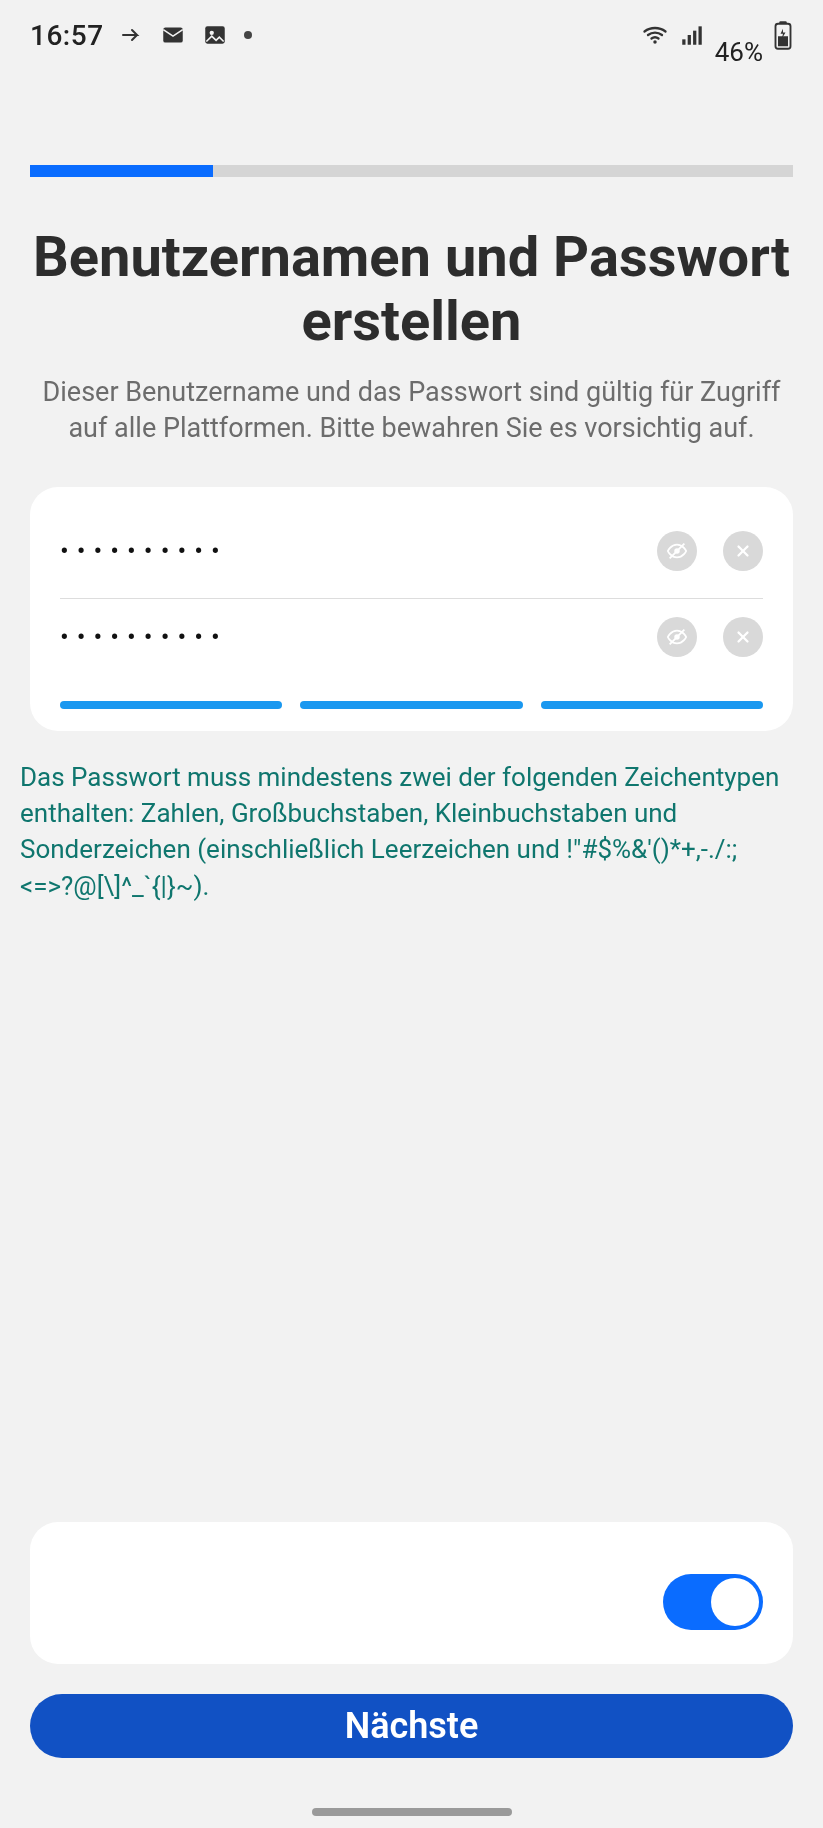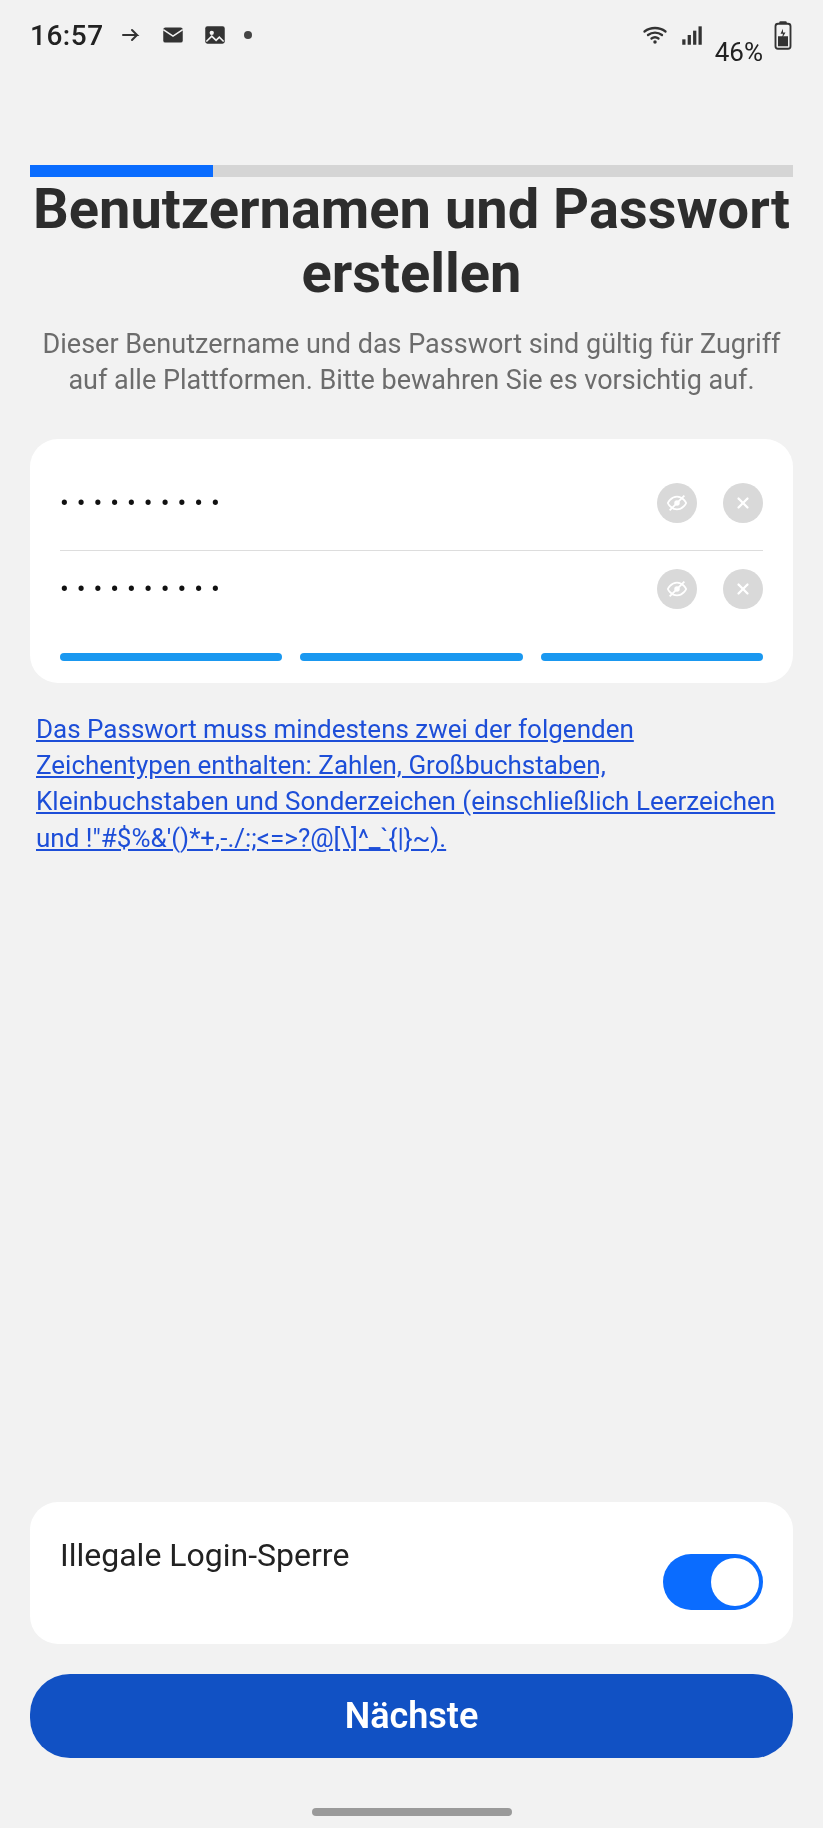--- a/index.html
+++ b/index.html
@@ -37,20 +37,21 @@
     position: relative;
   }
   .progress-fill {
     height: 100%;
     background: #0a6cff;
     width: 24%;
   }
 
   
   .page-title {
+    margin-top: 48px;
     text-align: center;
     font-size: 56px;
     font-weight: 700;
     color: #2d2d2d;
     line-height: 1.15;
     padding: 0 30px;
   }
   .page-subtitle {
     margin-top: 20px;
     text-align: center;
@@ -118,25 +119,24 @@
     border-radius: 4px;
   }
   .strength-label {
     text-align: center;
     font-size: 22px;
     color: #444;
     margin-top: 14px;
   }
 
   .password-rules {
-    margin: 28px 36px 0 36px;
+    margin: 28px 36px 0 20px;
     font-size: 26px;
-    color: #1d4ed8;
+    color: #0f766e;
     line-height: 1.4;
-    text-decoration: underline;
   }
 
   .spacer { flex: 1; }
 
   
   .lockout-card {
     background: #fff;
     border-radius: 28px;
     margin: 0 30px 30px 30px;
     padding: 34px 30px;
@@ -172,21 +172,21 @@
     position: absolute;
     top: 4px;
     right: 4px;
   }
 
   
   .primary-btn {
     margin: 0 30px 50px 30px;
     background: #1151c4;
     border-radius: 40px;
-    height: 84px;
+    height: 64px;
     display: flex;
     align-items: center;
     justify-content: center;
     color: #fff;
     font-size: 36px;
     font-weight: 600;
   }
 
   
   .nav-handle {
@@ -304,21 +304,20 @@
     <div class="strength-seg"></div>
   </div>
 </div>
 
 <p class="password-rules">Das Passwort muss mindestens zwei der folgenden Zeichentypen enthalten: Zahlen, Großbuchstaben, Kleinbuchstaben und Sonderzeichen (einschließlich Leerzeichen und !"#$%&amp;'()*+,-./:;&lt;=&gt;?@[\]^_`{|}~).</p>
 
 <div class="spacer"></div>
 
 <div class="lockout-card">
   <div class="lockout-text">
-    <div class="lockout-title">Illegale Login-Sperre</div>
   </div>
   <div class="toggle">
     <div class="toggle-knob"></div>
   </div>
 </div>
 
 <div class="primary-btn">
   <span>Nächste</span>
 </div>
 

